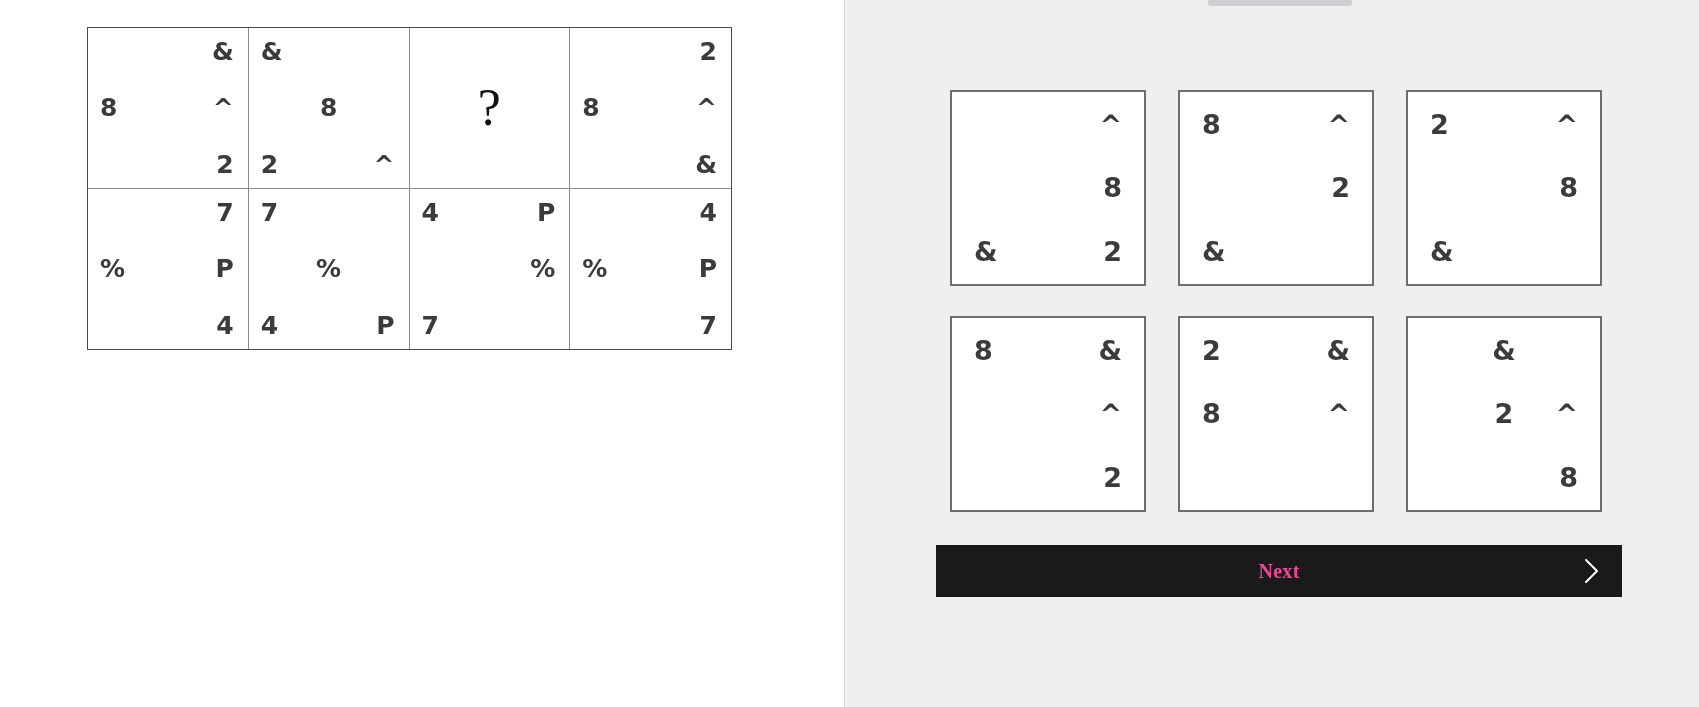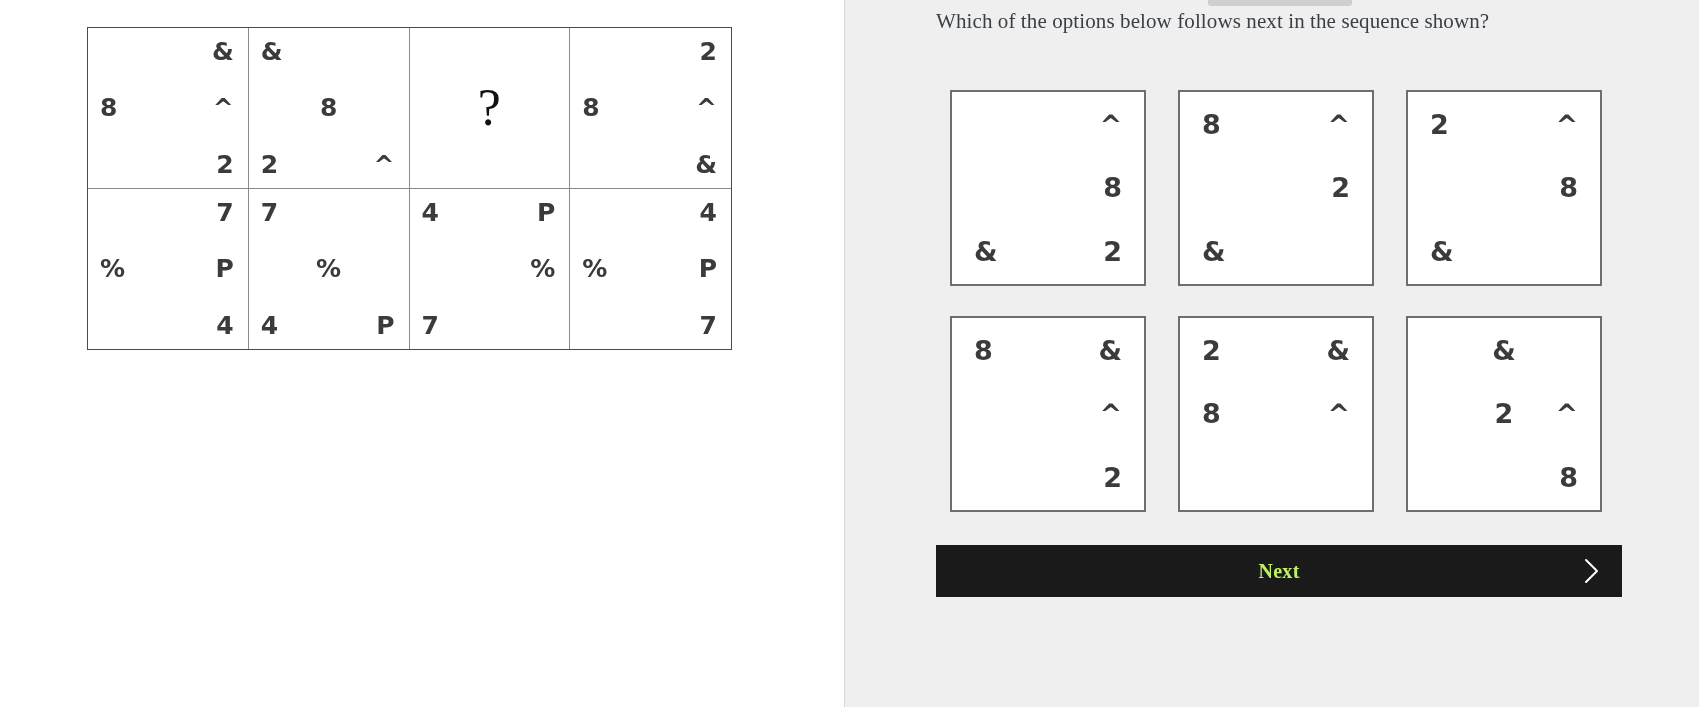--- a/index.html
+++ b/index.html
@@ -159,21 +159,21 @@
     cursor: pointer;
     display: flex;
     align-items: center;
     justify-content: center;
     padding: 0;
   }
   #next-label {
     font-family: "Liberation Serif", serif;
     font-size: 20px;
     font-weight: bold;
-    color: #bef264;
+    color: #ec4899;
     letter-spacing: 0.3px;
   }
   #next-chevron {
     position: absolute;
     right: 22px;
     top: 50%;
     transform: translateY(-50%);
     display: block;
     width: 16px;
     height: 26px;
@@ -232,21 +232,20 @@
           <span class="glyph h-right v-mid">P</span>
           <span class="glyph h-right v-bot">7</span>
         </div>
       </div>
   </div>
 
   <div id="right-pane">
     <div id="top-tab-stub"></div>
   </div>
 
-  <div id="question-text">Which of the options below follows next in the sequence shown?</div>
 
   <div id="options-area">
     <div id="options-grid">
         <div class="option-box">
           <span class="glyph h-right v-top">^</span>
           <span class="glyph h-right v-mid">8</span>
           <span class="glyph h-left v-bot">&amp;</span>
           <span class="glyph h-right v-bot">2</span>
         </div>
         <div class="option-box">

